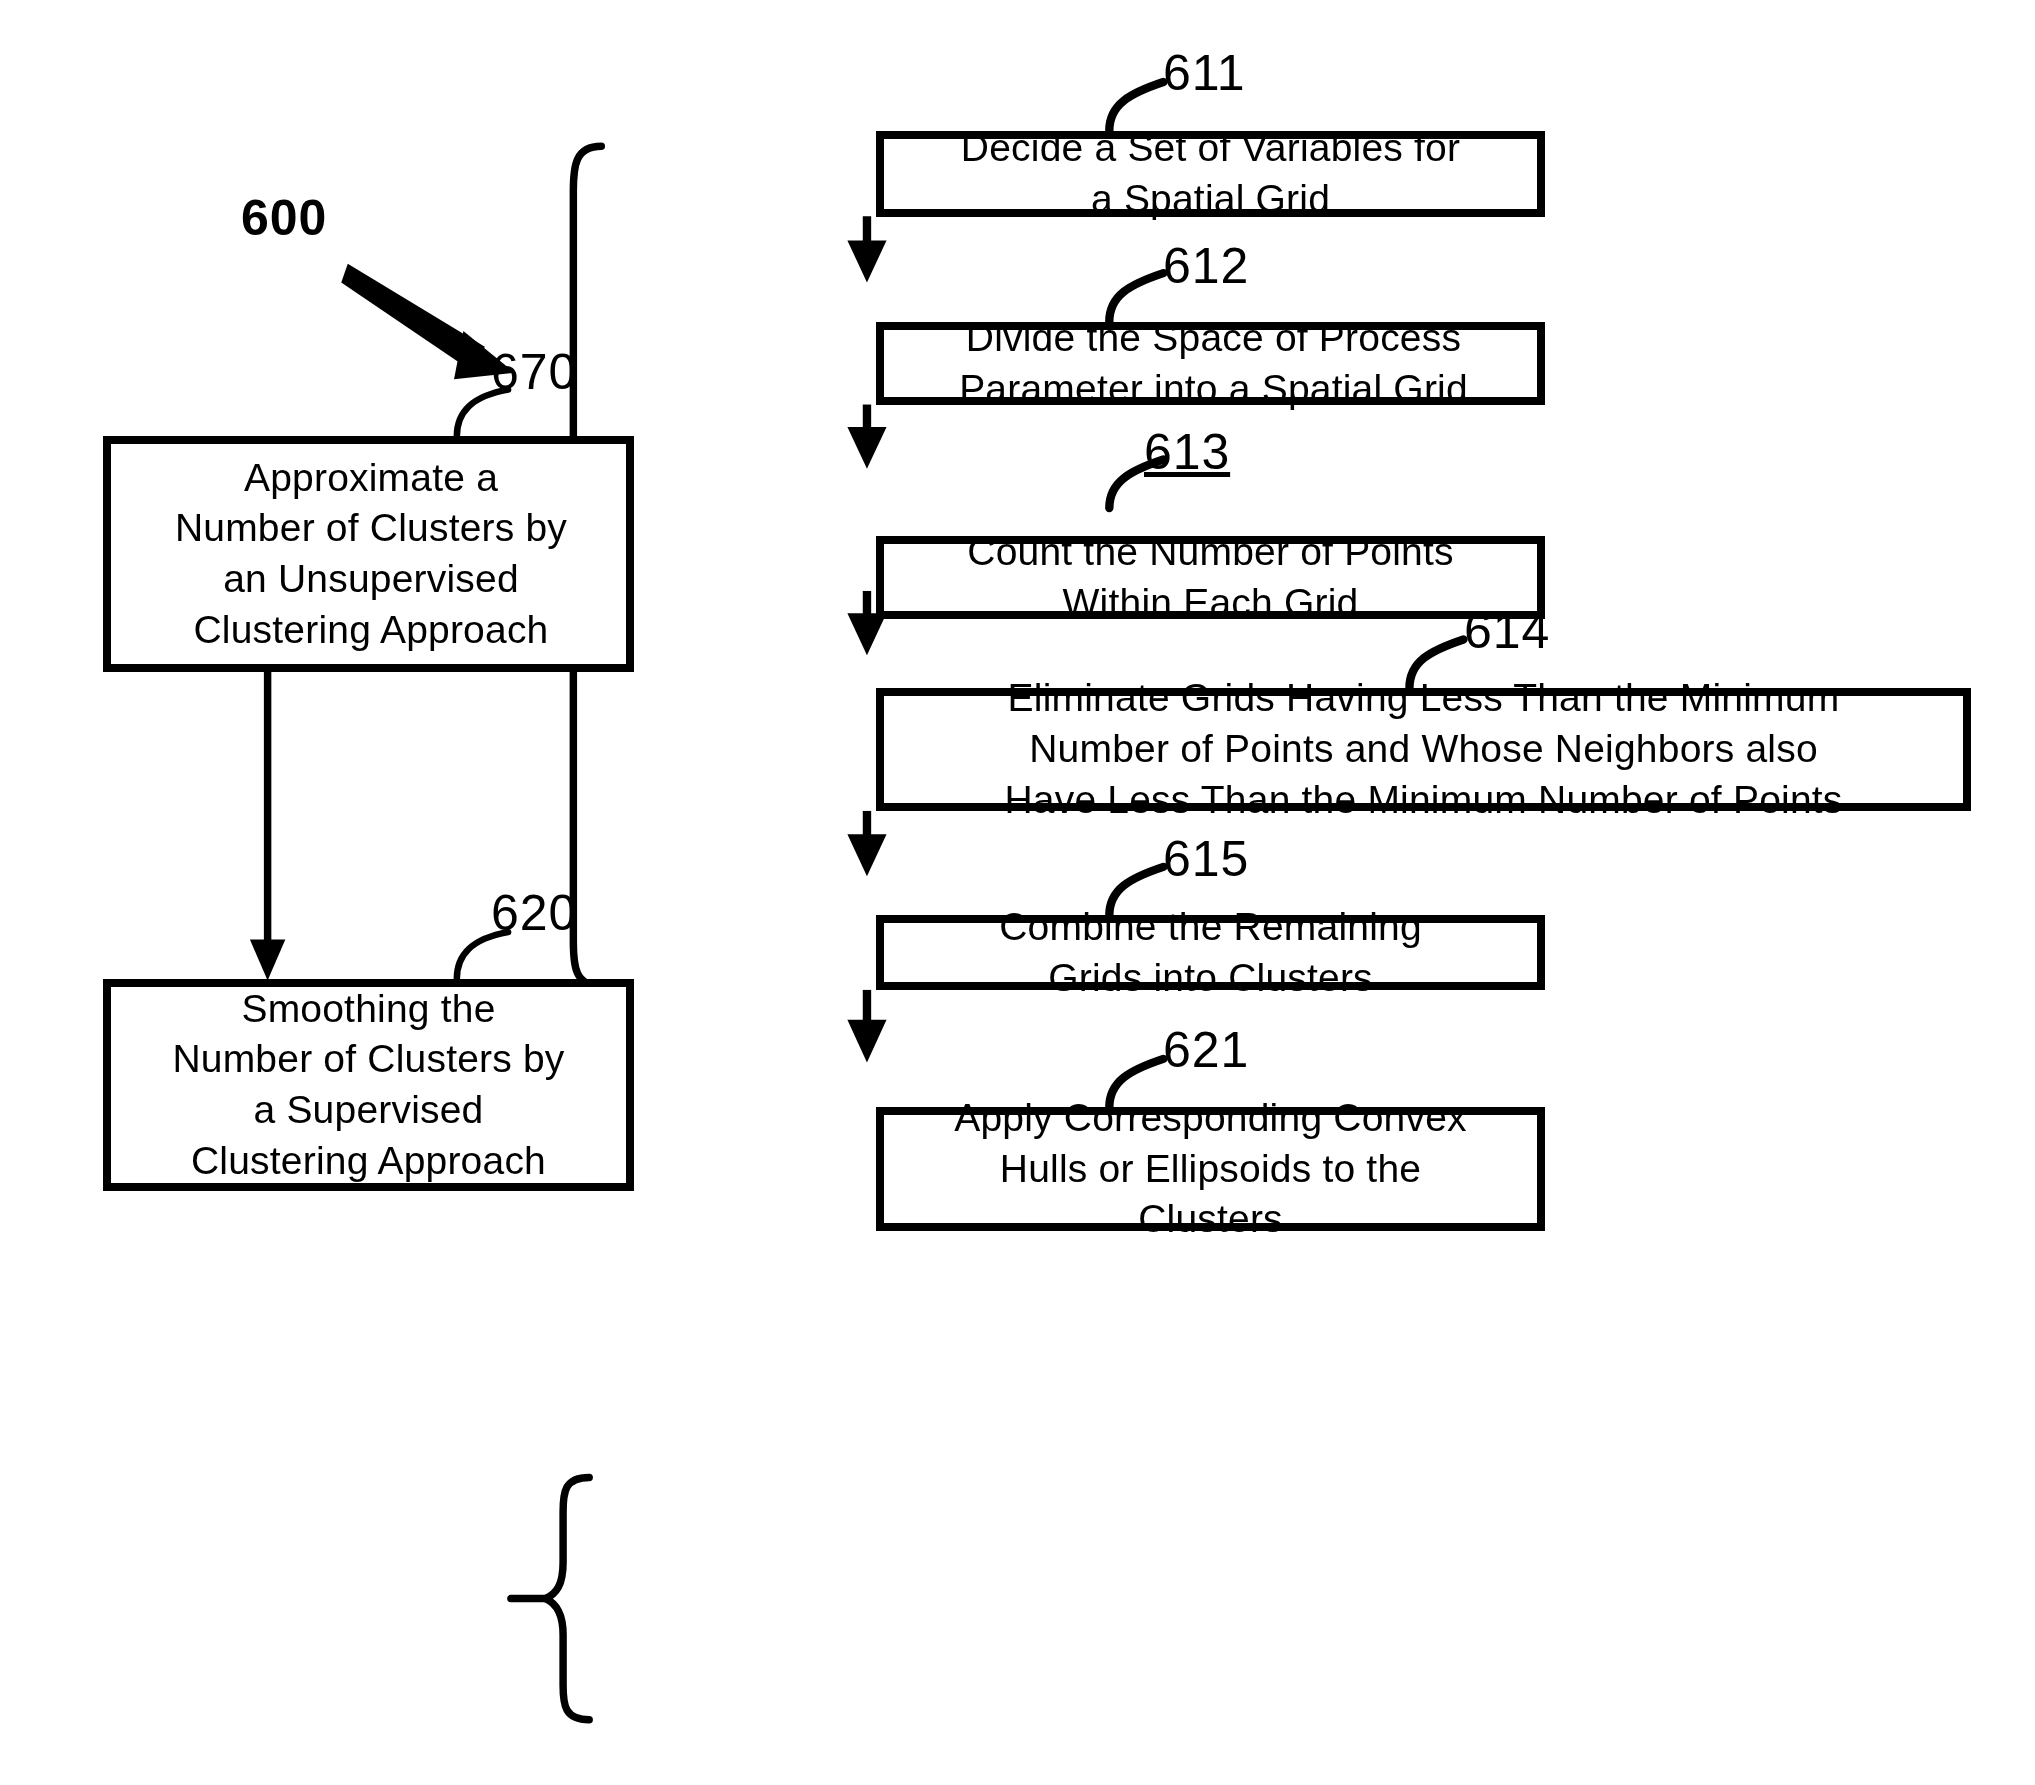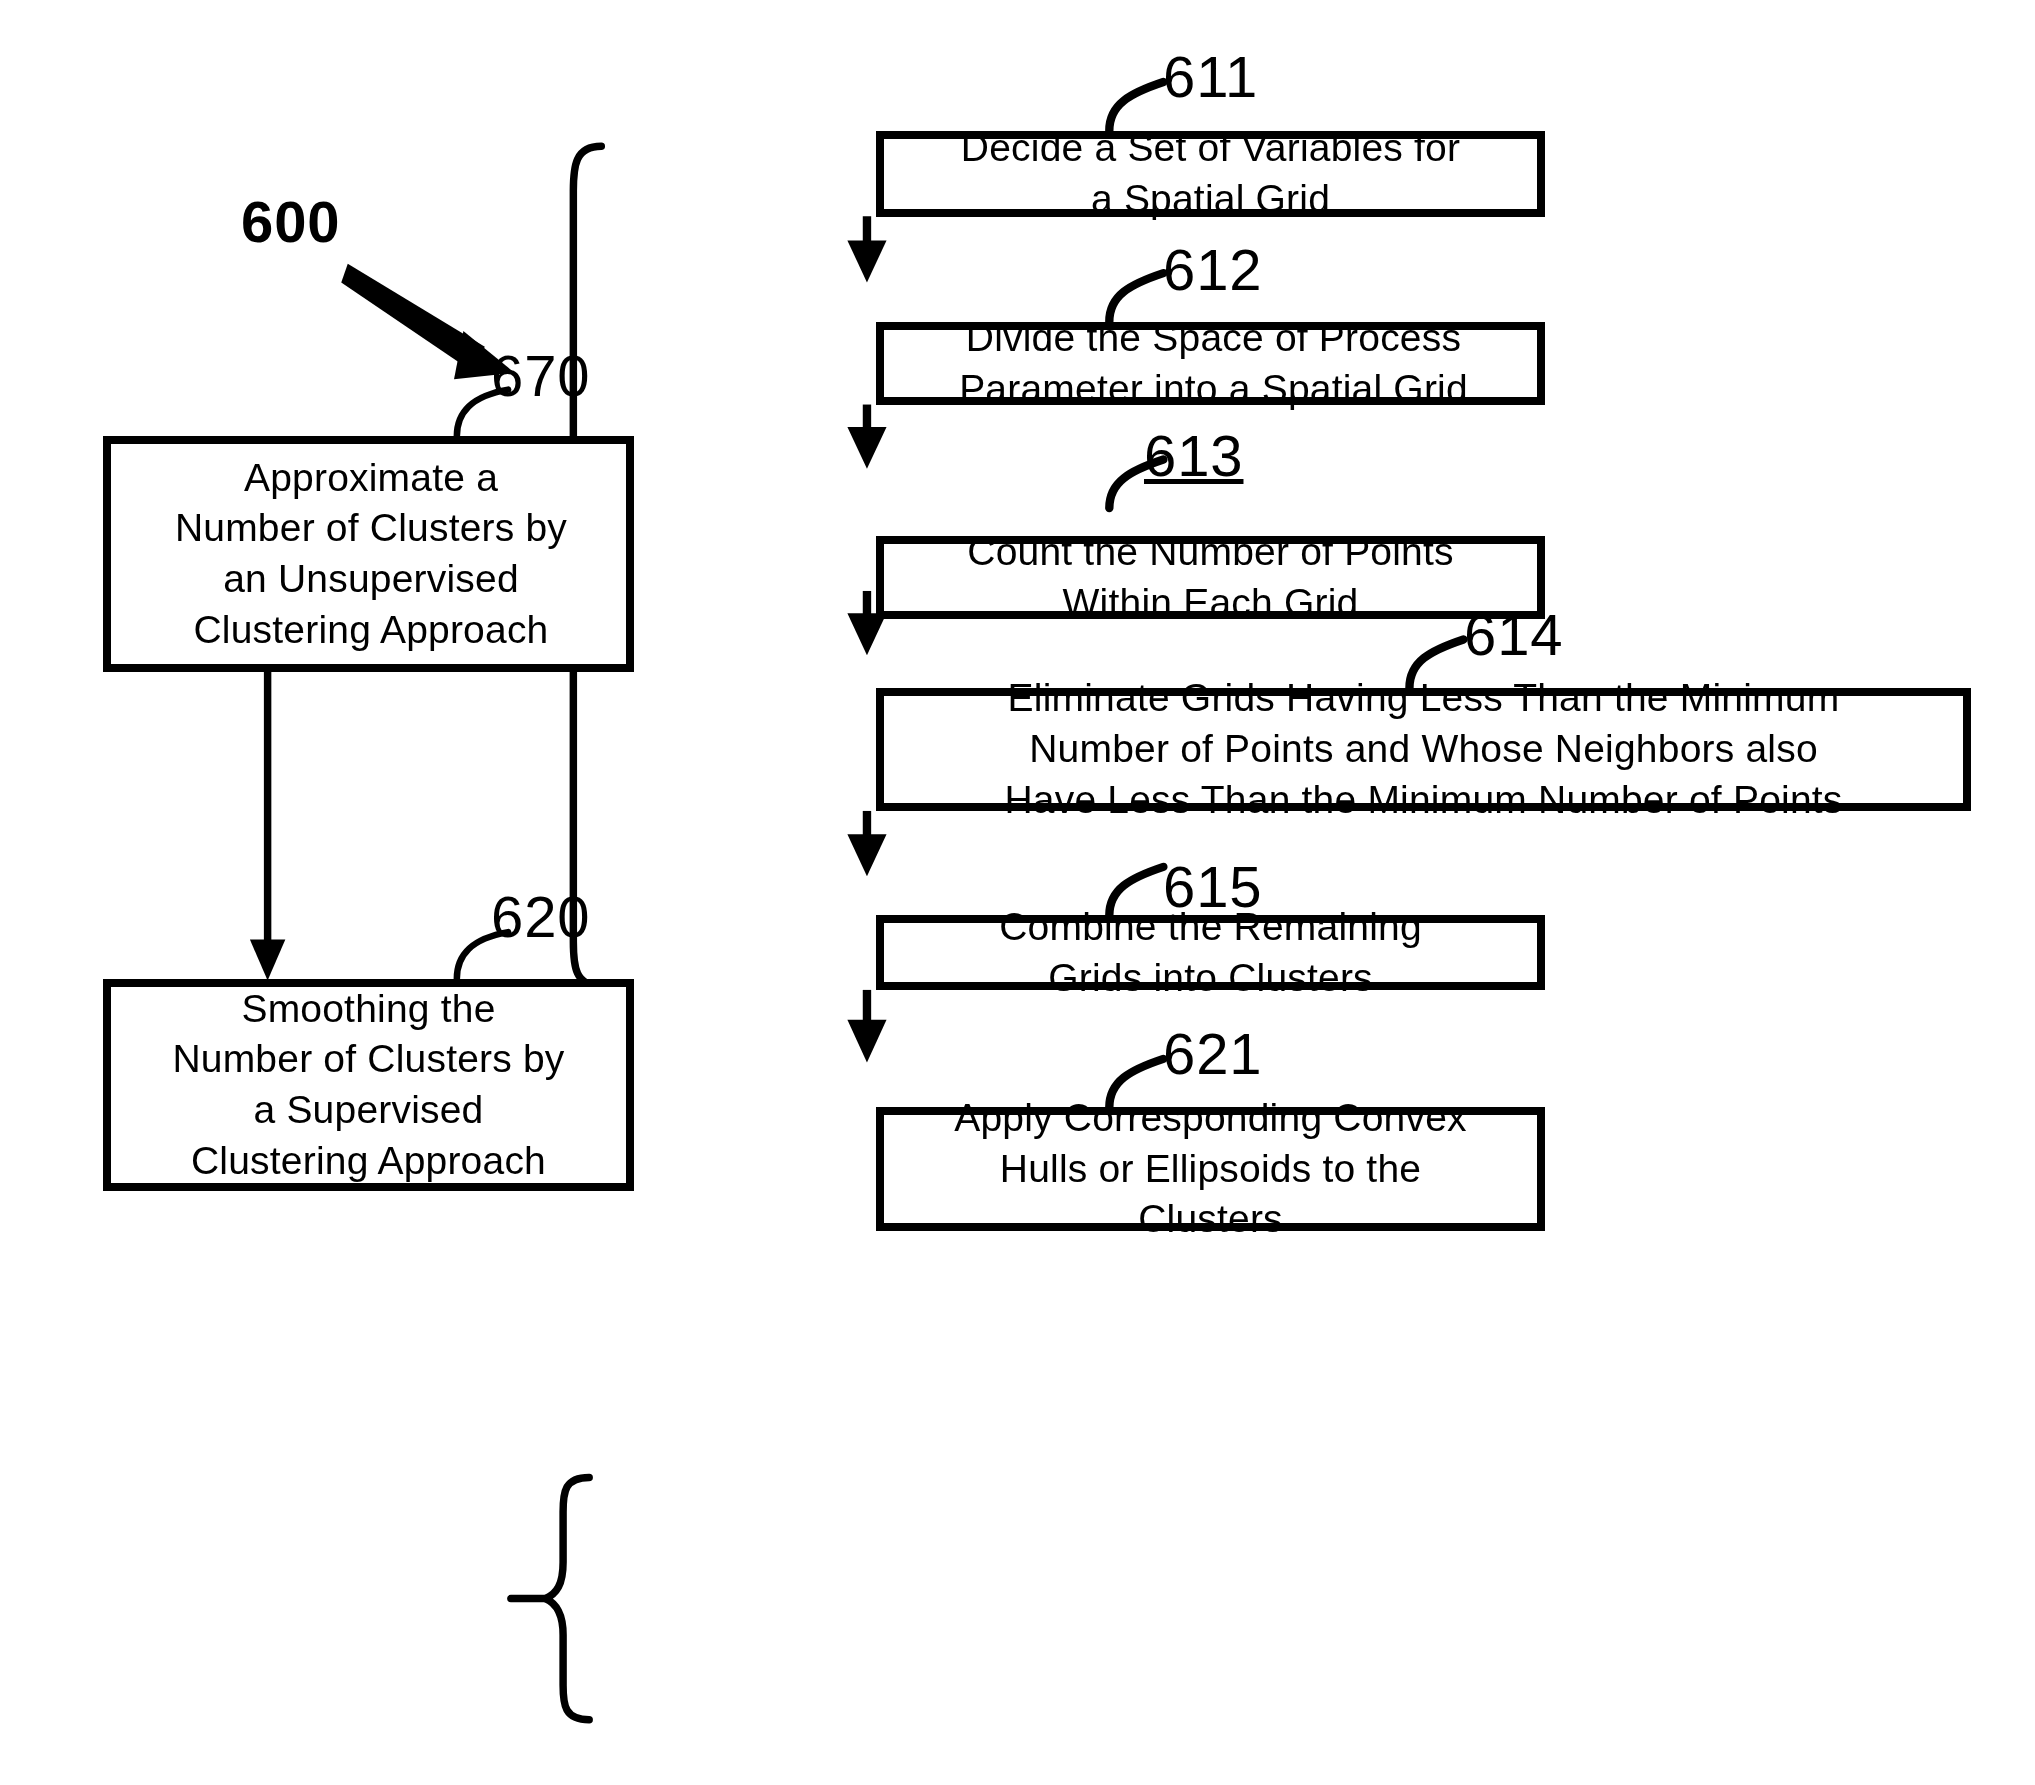--- a/index.html
+++ b/index.html
@@ -26,21 +26,21 @@
     justify-content: center;
     text-align: center;
     line-height: 1.30;
     font-size: 39px;
     letter-spacing: 0.2px;
     padding: 3.7px 13px;
     white-space: pre-line;
   }
   .ref {
     position: absolute;
-    font-size: 58px;
+    font-size: 50px;
     line-height: 1;
     letter-spacing: 0.9px;
     white-space: nowrap;
   }
   .ref-bold {
     font-weight: bold;
   }
   .svg-layer {
     position: absolute;
     left: 0;
@@ -139,21 +139,21 @@
   <div class="ref" style="left:491px; top:888px;">620</div>
 
   <div class="ref" style="left:1163px; top:48px;">611</div>
 
   <div class="ref" style="left:1163px; top:241px;">612</div>
 
   <div class="ref" style="left:1144px; top:427px;text-decoration:underline;">613</div>
 
   <div class="ref" style="left:1464px; top:606px;">614</div>
 
-  <div class="ref" style="left:1163px; top:834px;margin-top:24px;">615</div>
+  <div class="ref" style="left:1163px; top:834px;">615</div>
 
   <div class="ref" style="left:1163px; top:1025px;">621</div>
 
   <div class="box" style="left:103px; top:436px; width:531px; height:236px;padding-left:18px;">Approximate a
 Number of Clusters by
 an Unsupervised
 Clustering Approach</div>
 
   <div class="box" style="left:103px; top:979px; width:531px; height:212px;">Smoothing the
 Number of Clusters by

